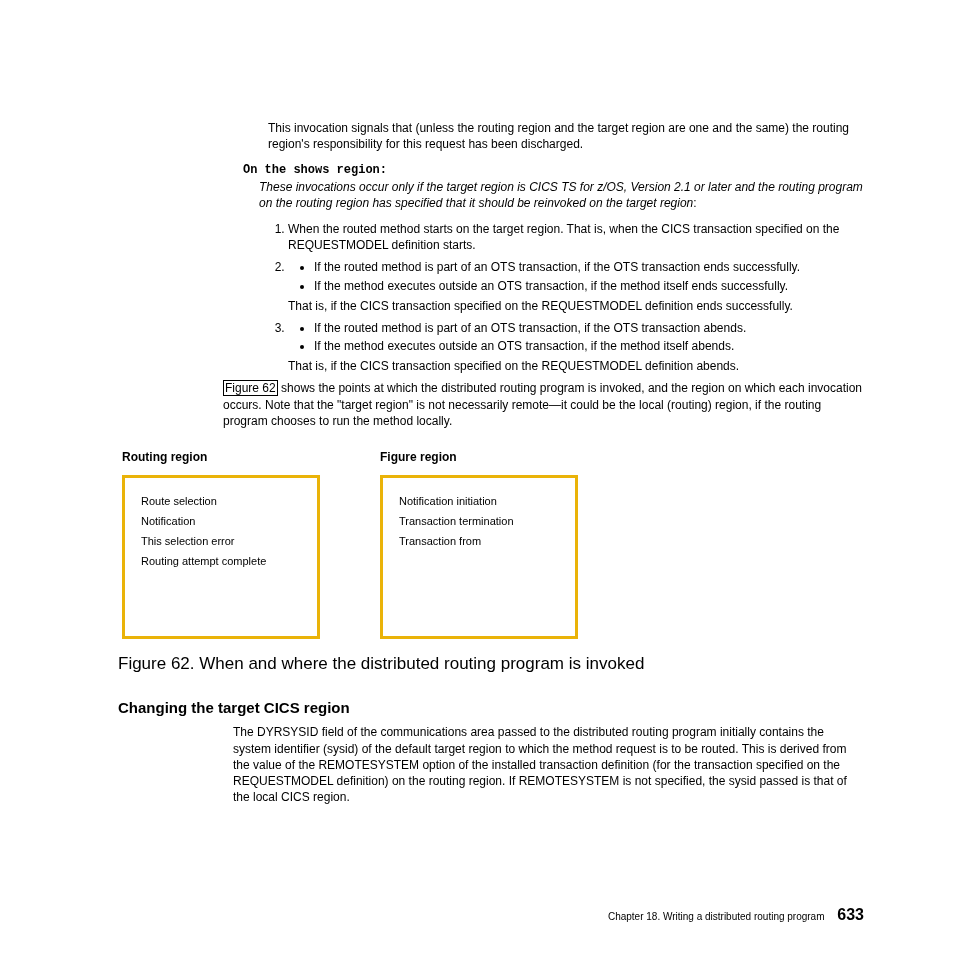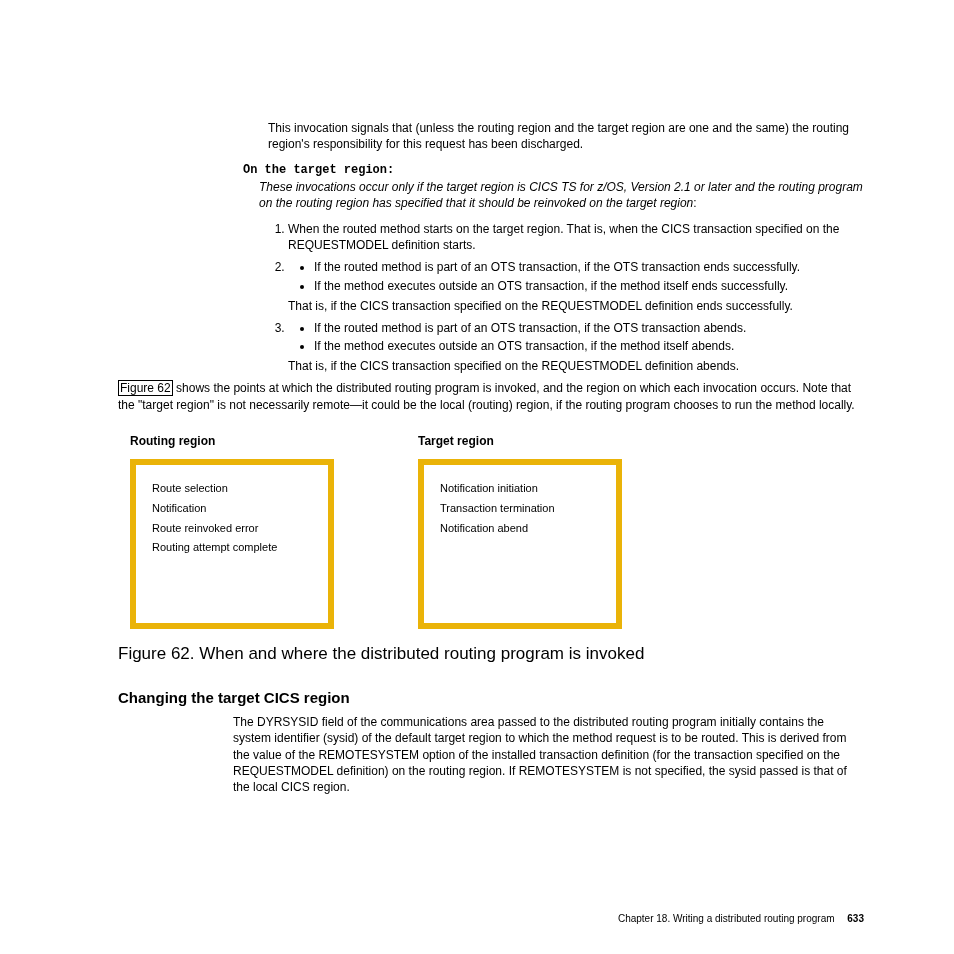--- a/index.html
+++ b/index.html
@@ -31,31 +31,31 @@
   ol.numlist > li { margin-bottom: 6px; }
   ul.bullets {
     list-style: disc;
     margin: 2px 0 4px 16px;
     padding-left: 10px;
   }
   ul.bullets li { margin-bottom: 2px; }
   .fig-ref { border: 1px solid #000; padding: 0 1px; }
   .fig-row {
     display: flex;
-    gap: 84px;
-    margin: 20px 0 12px 12px;
+    gap: 60px;
+    margin: 20px 0 12px 4px;
   }
   .fig-col { }
   .fig-title {
     font-weight: bold;
     font-size: 12px;
     margin-bottom: 10px;
   }
   .fig-box {
-    border: 6px solid #eab308;
+    border: 3px solid #eab308;
     width: 160px;
     height: 130px;
     padding: 14px 16px;
     font-size: 11px;
     line-height: 1.8;
   }
   .fig-caption {
     font-size: 17px;
     margin-top: 14px;
   }
@@ -63,33 +63,33 @@
     font-size: 15px;
     font-weight: bold;
     margin: 22px 0 6px 0;
   }
   .footer {
     position: absolute;
     bottom: 30px;
     right: 90px;
     font-size: 10px;
   }
-  .footer .pg { font-weight: bold; font-size: 10px; margin-left: 10px; }
+  .footer .pg { font-weight: bold; font-size: 16px; margin-left: 10px; }
   .after-num { margin-top:4px; }
-  .textblock { }
+  .textblock { margin-left: 105px; }
 </style>
 </head>
 <body>
 
 <div class="page">
 
   <div class="para indent1">This invocation signals that (unless the routing region and the target region are one and the same) the routing region's responsibility for this request has been discharged.</div>
 
   <div class="indent2">
-    <div class="mono">On the target region:</div>
+    <div class="mono">On the shows region:</div>
     <div class="para" style="margin-left:16px;">
       <span class="italic">These invocations occur only if the target region is CICS TS for z/OS, Version 2.1 or later and the routing program on the routing region has specified that it should be reinvoked on the target region</span><span>:</span>
     </div>
   </div>
 
   <ol class="numlist">
     <li><span>When the routed method starts on the target region. That is, when the CICS transaction specified on the REQUESTMODEL definition starts.</span></li>
     <li>
       <ul class="bullets">
         <li>If the routed method is part of an OTS transaction, if the OTS transaction ends successfully.</li>
@@ -109,30 +109,30 @@
   <div class="para textblock">
     <span class="fig-ref">Figure 62</span><span> shows the points at which the distributed routing program is invoked, and the region on which each invocation occurs. Note that the "target region" is not necessarily remote—it could be the local (routing) region, if the routing program chooses to run the method locally.</span>
   </div>
 
   <div class="fig-row">
     <div class="fig-col">
       <div class="fig-title">Routing region</div>
       <div class="fig-box">
         <div>Route selection</div>
         <div>Notification</div>
-        <div>Route reinvoked error</div>
+        <div>This selection error</div>
         <div>Routing attempt complete</div>
       </div>
     </div>
     <div class="fig-col">
-      <div class="fig-title">Target region</div>
+      <div class="fig-title">Figure region</div>
       <div class="fig-box">
         <div>Notification initiation</div>
         <div>Transaction termination</div>
-        <div>Notification abend</div>
+        <div>Transaction from</div>
       </div>
     </div>
   </div>
 
   <div class="fig-caption">Figure 62. When and where the distributed routing program is invoked</div>
 
   <h2 class="section">Changing the target CICS region</h2>
   <div class="para" style="margin-left:115px;">The DYRSYSID field of the communications area passed to the distributed routing program initially contains the system identifier (sysid) of the default target region to which the method request is to be routed. This is derived from the value of the REMOTESYSTEM option of the installed transaction definition (for the transaction specified on the REQUESTMODEL definition) on the routing region. If REMOTESYSTEM is not specified, the sysid passed is that of the local CICS region.</div>
 
 </div>

